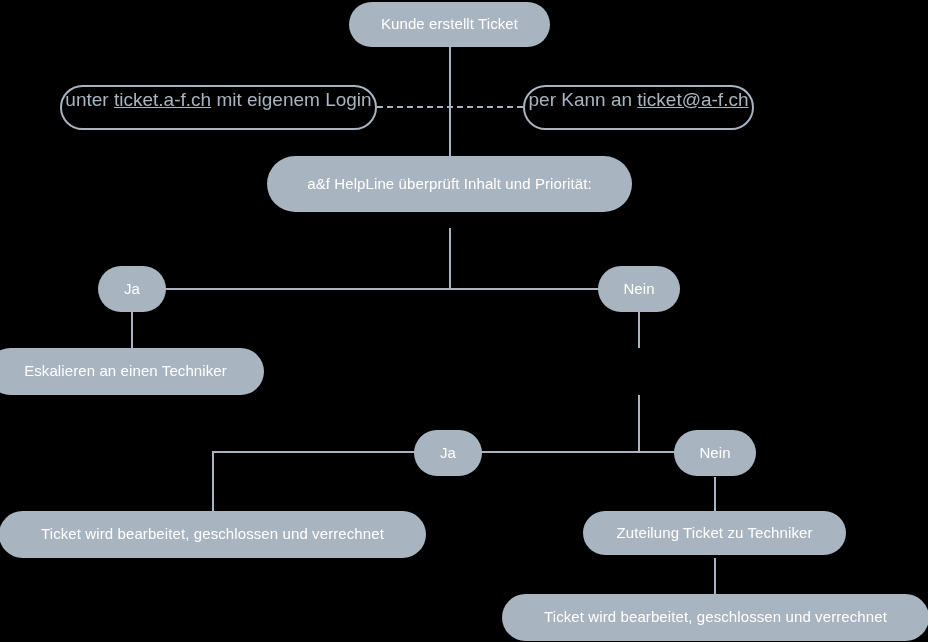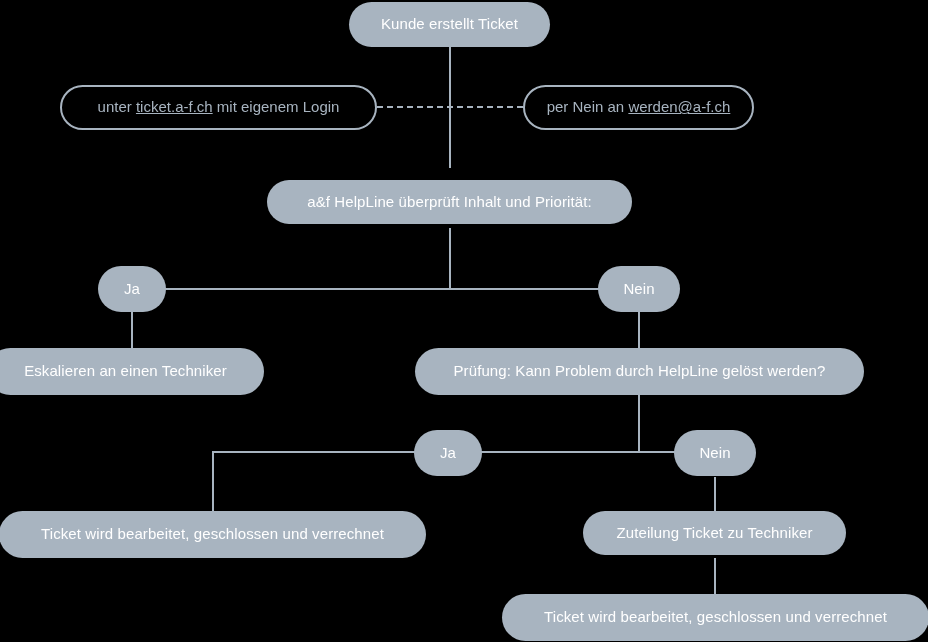--- a/index.html
+++ b/index.html
@@ -37,24 +37,23 @@
     white-space: normal;
   }
   .outline-node {
     position: absolute;
     box-sizing: border-box;
     background: transparent;
     border: 2px solid #a8b4c0;
     color: #a8b4c0;
     border-radius: 999px;
     display: flex;
-    align-items: center;
     justify-content: center;
     text-align: center;
-    font-size: 15px;
+    font-size: 19px;
     line-height: 1.35;
     padding: 0 16px;
     white-space: nowrap;
   }
   .outline-node .link {
     text-decoration: underline;
   }
   .edge {
     position: absolute;
     background: #a8b4c0;
@@ -105,45 +104,42 @@
   </div>
 
   <div class="outline-node" style="left:60px; top:85px; width:317px; height:45px;">
     <span>
       <span>unter </span><span class="link">ticket.a-f.ch</span><span> mit eigenem Login</span>
     </span>
   </div>
 
   <div class="outline-node" style="left:523px; top:85px; width:231px; height:45px;">
     <span>
-      <span>per Nein an </span><span class="link">werden@a-f.ch</span><span></span>
+      <span>per Kann an </span><span class="link">ticket@a-f.ch</span><span></span>
     </span>
   </div>
 
-  <div class="node multiline" style="left:267px; top:180px; width:365px; height:44px;">
+  <div class="node multiline" style="left:267px; top:156px; width:365px; height:56px;">
     <span>
       <span>a&amp;f HelpLine überprüft Inhalt und Priorität:</span><br>
     </span>
   </div>
 
   <div class="node" style="left:98px; top:266px; width:68px; height:46px;">
     <span>Ja</span>
   </div>
 
   <div class="node" style="left:598px; top:266px; width:82px; height:46px;">
     <span>Nein</span>
   </div>
 
   <div class="node" style="left:-13px; top:348px; width:277px; height:47px;">
     <span>Eskalieren an einen Techniker</span>
   </div>
 
-  <div class="node" style="left:415px; top:348px; width:449px; height:47px;">
-    <span>Prüfung: Kann Problem durch HelpLine gelöst werden?</span>
-  </div>
 
   <div class="node" style="left:414px; top:430px; width:68px; height:46px;">
     <span>Ja</span>
   </div>
 
   <div class="node" style="left:674px; top:430px; width:82px; height:46px;">
     <span>Nein</span>
   </div>
 
   <div class="node" style="left:-1px; top:511px; width:427px; height:47px;">

